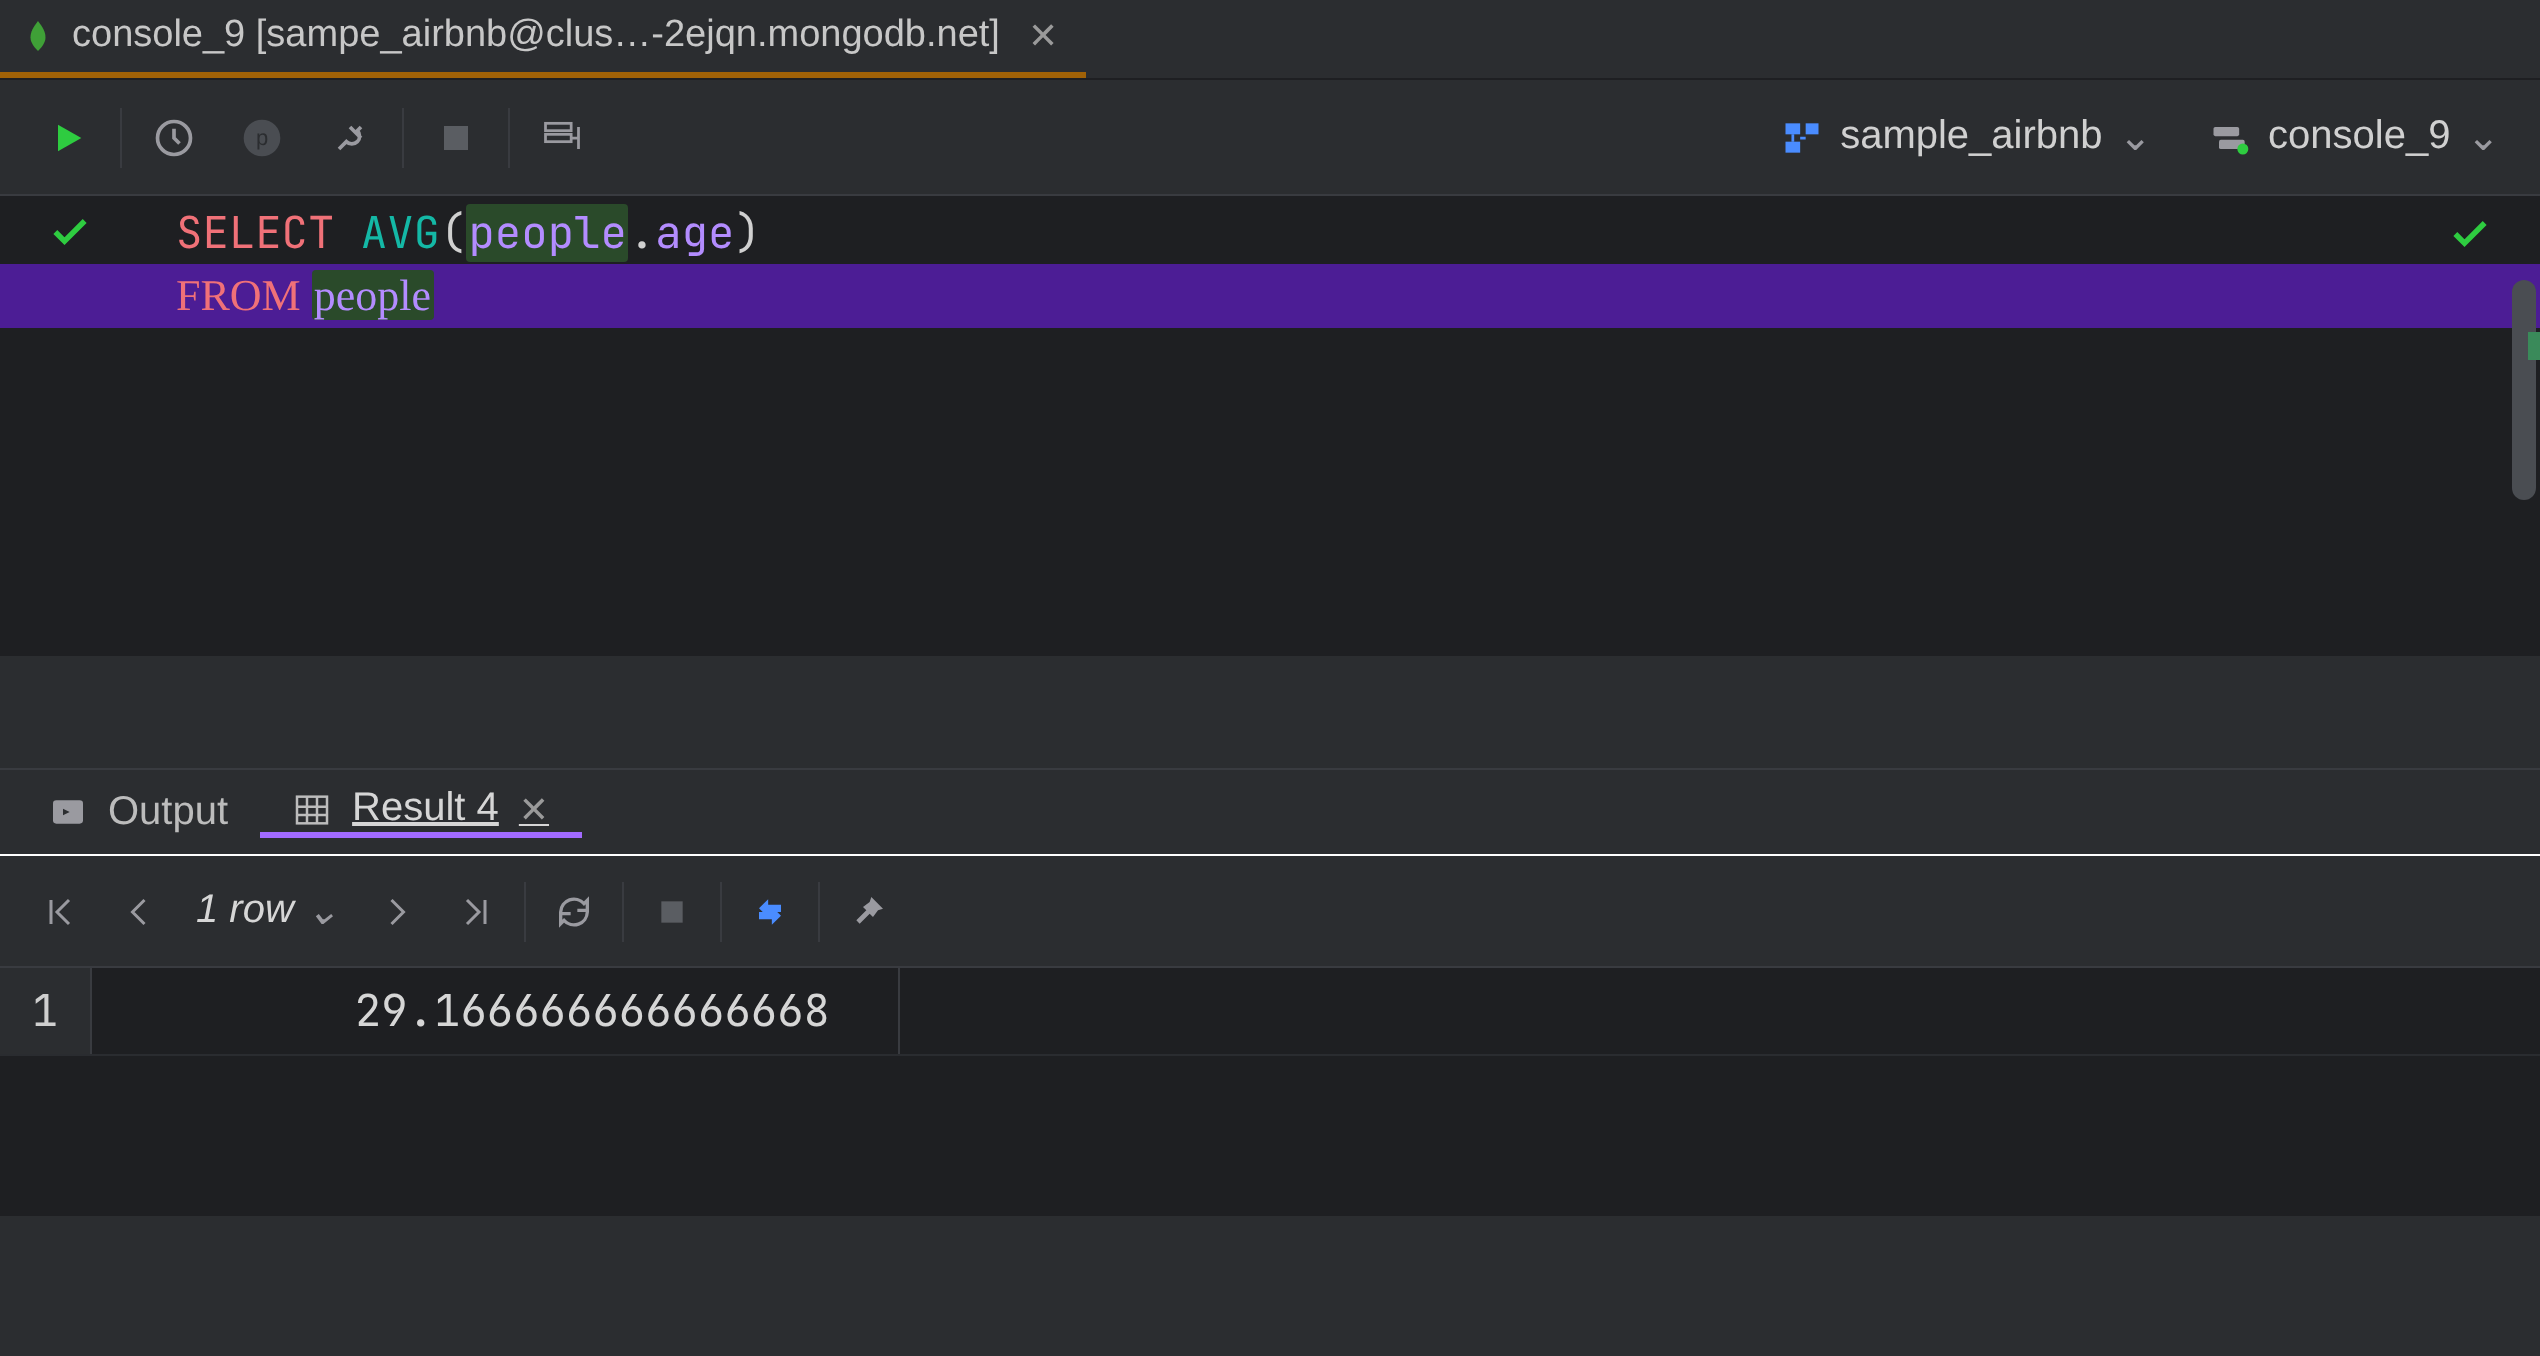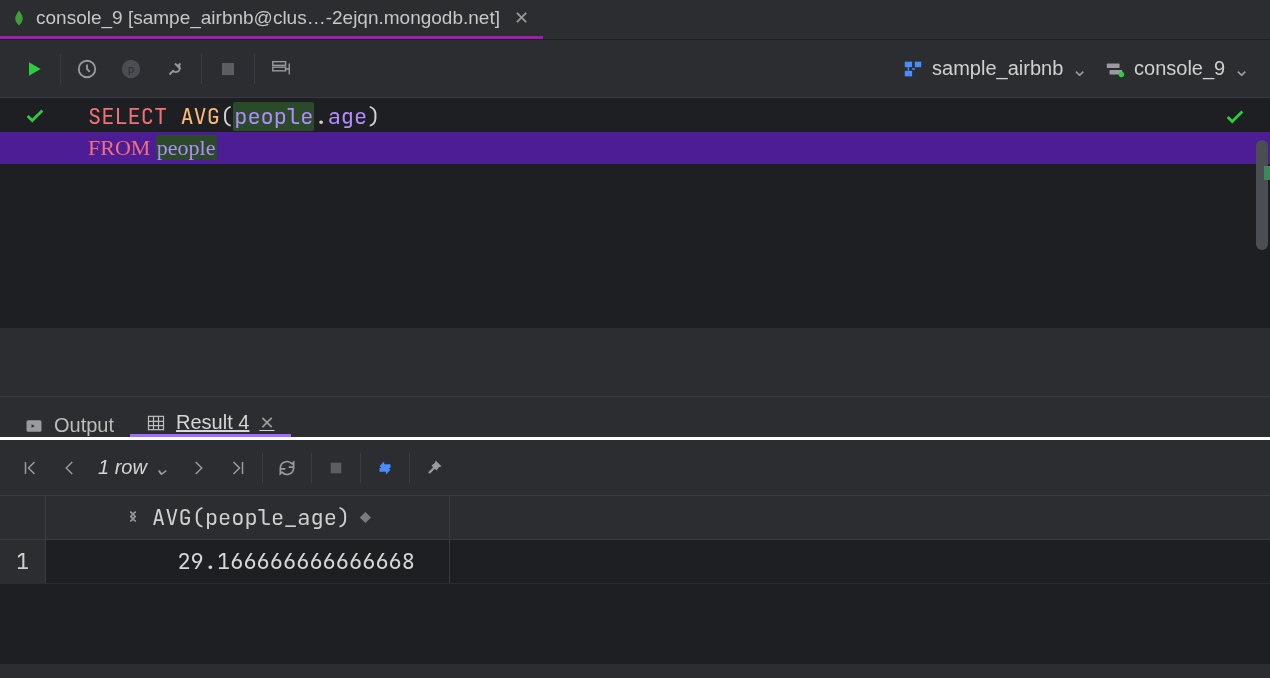--- a/index.html
+++ b/index.html
@@ -19,21 +19,21 @@
     display: flex;
     align-items: stretch;
     border-bottom: 1px solid #1e1f22;
   }
   .file-tab {
     display: flex;
     align-items: center;
     padding: 0 14px 0 10px;
     gap: 8px;
     background: #2b2d30;
-    border-bottom: 3px solid #a21caf;
+    border-bottom: 3px solid #a16207;
     font-size: 19px;
     color: #c7c7c7;
   }
   .file-tab .leaf-icon svg { width: 18px; height: 18px; display: block; }
   .file-tab .close-x { color: #9a9a9a; font-size: 18px; margin-left: 6px; }
 
   
   .toolbar {
     height: 58px;
     background: #2b2d30;
@@ -51,21 +51,21 @@
     justify-content: center;
     color: #9a9aa0;
   }
   .tb-sep {
     width: 1px;
     height: 30px;
     background: #393b40;
     margin: 0 4px;
   }
   .tb-spacer { flex: 1; }
-  .tb-right { display: flex; align-items: flex-start; gap: 0; }
+  .tb-right { display: flex; align-items: flex-start; gap: 12px; }
   .db-chip {
     display: flex;
     align-items: center;
     gap: 8px;
     color: #d0d0d0;
     font-size: 20px;
     padding: 4px 8px;
   }
   .db-chip svg { display: block; }
   .chev { color: #9a9aa0; }
@@ -89,21 +89,21 @@
     width: 70px;
     display: flex;
     justify-content: center;
     align-items: center;
   }
   .line-content {
     padding-left: 18px;
     white-space: pre;
   }
   .kw  { color: #f07178; }
-  .fn  { color: #fdba74; }
+  .fn  { color: #14b8a6; }
   .par { color: #d0d0d0; }
   .id  { color: #b38cff; }
   .dot { color: #d0d0d0; }
   .hl-bg { background: #2a4a2a; border-radius: 2px; padding: 0 1px; }
   .current-line { background: #4c1d95; font-family: Liberation Serif, serif; }
   .gutter-check svg { width: 22px; height: 22px; display: block; }
   .top-right-check {
     position: absolute;
     top: 8px;
     right: 24px;
@@ -126,26 +126,25 @@
     background: #3a8a5a;
   }
 
   
   .split-gap { height: 56px; background: #2b2d30; }
 
   
   .result-tabs {
     height: 44px;
     display: flex;
-    align-items: flex-end;
+    align-items: center;
     border-top: 1px solid #393b40;
-    border-bottom: 3px solid #ffffff;
+    border-bottom: 1px solid #ffffff;
     background: #2b2d30;
     padding-left: 8px;
-    margin-top: 12px;
   }
   .res-tab {
     display: flex;
     align-items: center;
     gap: 10px;
     padding: 0 16px;
     font-size: 20px;
     color: #bcbcbc;
   }
   .res-tab.active {
@@ -410,28 +409,18 @@
   </div>
   <div class="tb-sep"></div>
   <div class="rt-btn">
     <svg width="20" height="20" viewBox="0 0 24 24" fill="#9a9aa0">
         <path d="M14 3l7 7-3 1-3 4-2-2-6 6-2-2 6-6-2-2 4-3z"></path>
       </svg>
   </div>
 </div>
 
 <div class="result-grid">
-  <div class="grid-header-row">
-    <div class="grid-corner"></div>
-    <div class="grid-col-header">
-      <svg width="18" height="18" viewBox="0 0 24 24" stroke="#9a9aa0" fill="none" stroke-width="2">
-          <path d="M8 4c4 0 4 6 0 6 4 0 4 6 0 6M16 4c-4 0-4 6 0 6-4 0-4 6 0 6"></path>
-        </svg>
-      <span>AVG(people_age)</span>
-      <span class="sort">◆</span>
-    </div>
-  </div>
   <div class="grid-data-row">
     <div class="grid-row-header">1</div>
     <div class="grid-cell">29.166666666666668</div>
   </div>
 </div>
 <div class="result-fill"></div>
 
 </body></html>

